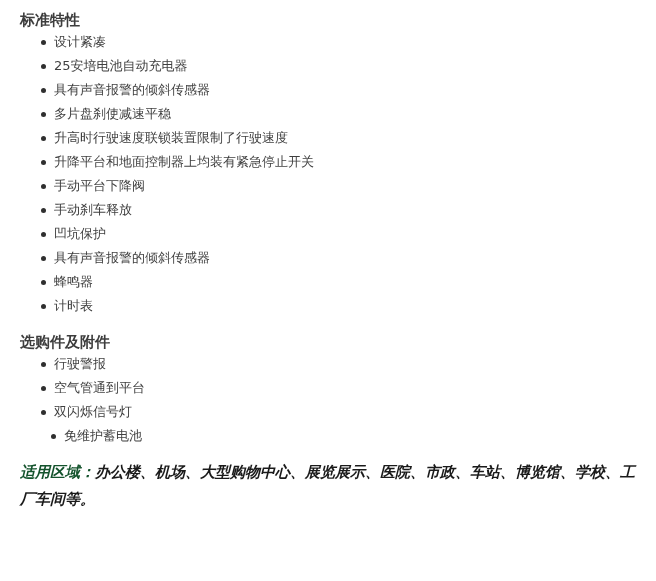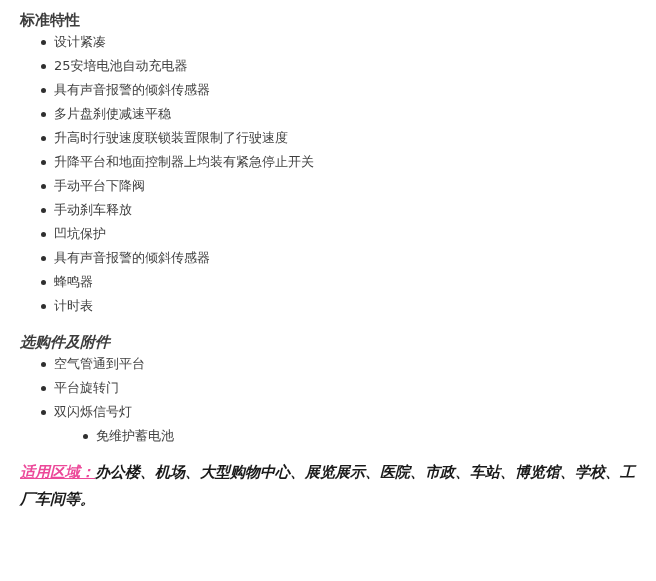--- a/index.html
+++ b/index.html
@@ -27,21 +27,20 @@
     color: #3d3d3d;
     margin: 0;
     padding: 0 0 0 20px;
     line-height: 20px;
   }
   .title-standard {
     padding-top: 10px;
   }
   .title-options {
     padding-top: 14px;
-    font-style: italic;
   }
   ul.feature-list {
     list-style: none;
     margin: 0;
     padding: 0;
   }
   ul.feature-list li {
     position: relative;
     font-size: 13px;
     line-height: 24px;
@@ -54,43 +53,41 @@
     position: absolute;
     left: 41px;
     top: 10px;
     width: 5px;
     height: 5px;
     background: #2f2f2f;
     border-radius: 50%;
   }
   ul.feature-list li.indented {
     padding-left: 64px;
-    margin-left: 32px;
   }
   ul.feature-list li.indented::before {
     left: 51px;
   }
   .standard-list {
     margin-top: 3px;
   }
   .options-list {
     margin-top: 3px;
   }
   .region-line {
     margin: 11px 0 0 0;
     padding: 0 14px 0 20px;
     font-size: 15px;
     font-weight: bold;
     font-style: italic;
     line-height: 27px;
     color: #1a1a1a;
   }
   .region-label {
-    color: #ec4899;
-    text-decoration: underline;
+    color: #14532d;
   }
   .region-text {
     color: #1a1a1a;
   }
 </style>
 </head>
 <body>
 
 <div class="page">
 
@@ -107,22 +104,22 @@
     <li>手动刹车释放</li>
     <li>凹坑保护</li>
     <li>具有声音报警的倾斜传感器</li>
     <li>蜂鸣器</li>
     <li>计时表</li>
   </ul>
 
   <h2 class="section-title title-options">选购件及附件</h2>
 
   <ul class="feature-list options-list">
+    <li>行驶警报</li>
     <li>空气管通到平台</li>
-    <li>平台旋转门</li>
     <li>双闪烁信号灯</li>
     <li class="indented">免维护蓄电池</li>
   </ul>
 
   <p class="region-line">
     <span class="region-label">适用区域：</span><span class="region-text">办公楼、机场、大型购物中心、展览展示、医院、市政、车站、博览馆、学校、工厂车间等。</span>
   </p>
 
 </div>
 

